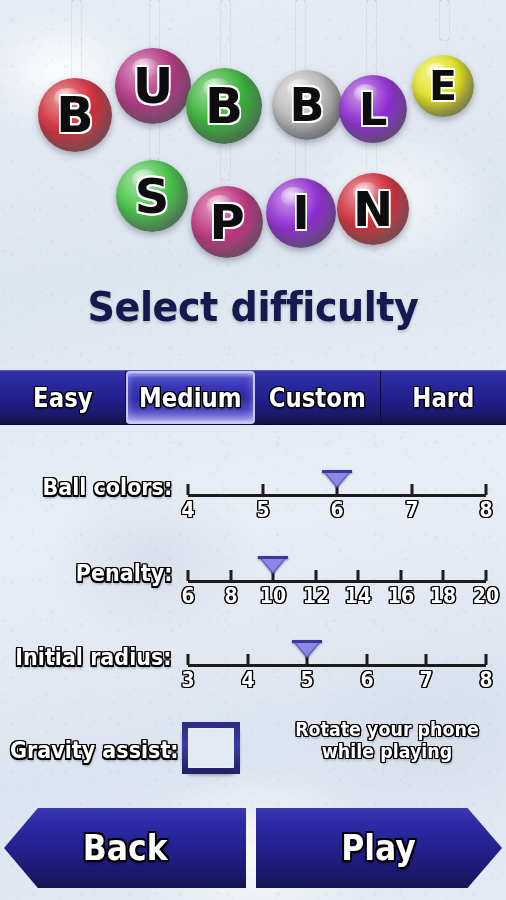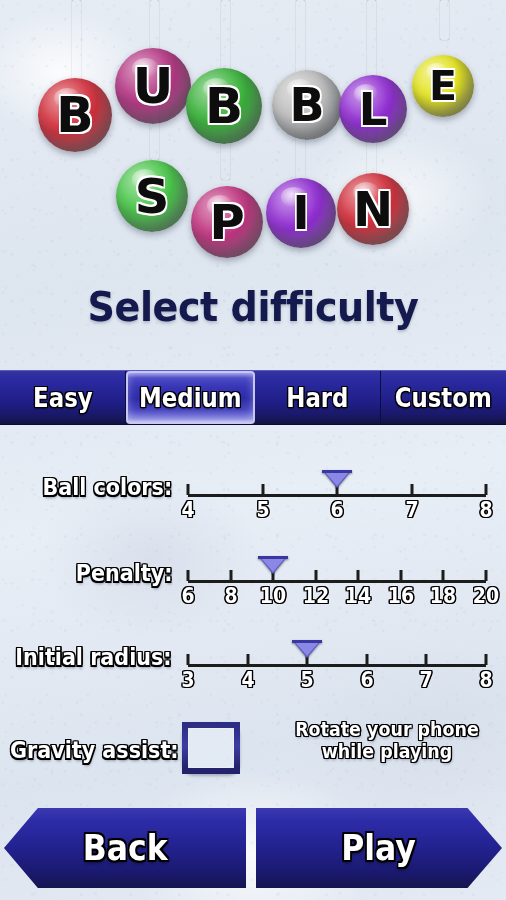--- a/index.html
+++ b/index.html
@@ -385,24 +385,24 @@
   <div id="page-title">Select difficulty</div>
 
   <div id="tab-bar">
       <div class="tab">
         <span class="tab-label">Easy</span>
       </div>
       <div class="tab selected">
         <span class="tab-label">Medium</span>
       </div>
       <div class="tab">
+        <span class="tab-label">Custom</span>
+      </div>
+      <div class="tab">
         <span class="tab-label">Hard</span>
-      </div>
-      <div class="tab">
-        <span class="tab-label">Custom</span>
       </div>
     </div>
 
   <div id="sliders-container">
       <div class="slider-row" style="top: 462px; padding-left: 16px;">
         <div class="slider-label">Ball colors:</div>
         <div class="slider-scale">
           <div class="scale-axis"></div>
           <div class="tick" style="left: 0px;"></div>
           <div class="tick-label" style="left: 0px;">4</div>

